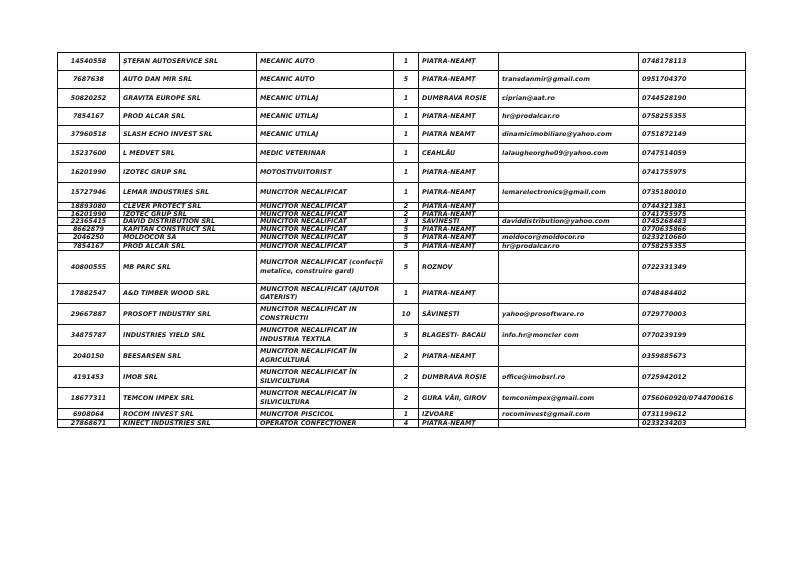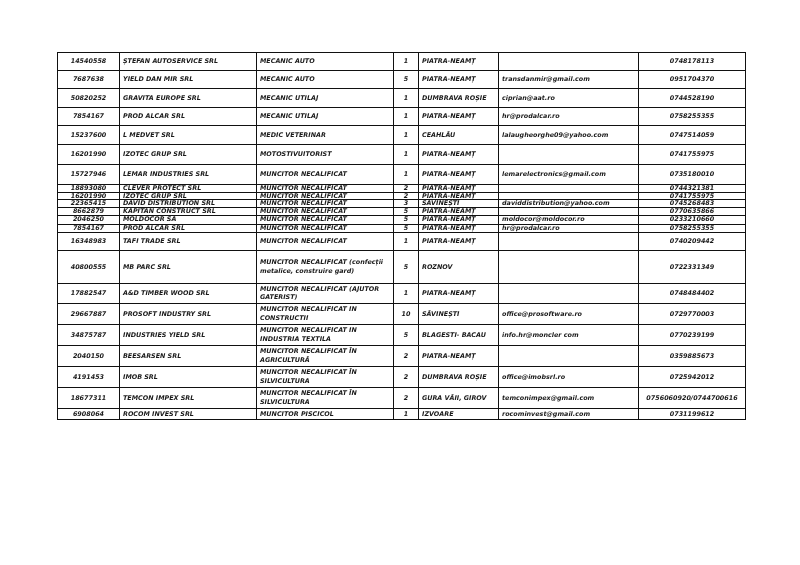--- a/index.html
+++ b/index.html
@@ -13,21 +13,21 @@
   }
   table.jobs td {
     border: 1.5px solid #111;
     font-size: 6.4px; font-weight: bold; font-style: italic;
     color: #1a1a1a; padding: 0 3px; line-height: 8.5px;
     overflow: hidden; white-space: nowrap;
   }
   table.jobs td.wrap { white-space: normal; }
   td.c-cui { text-align: center; }
   td.c-count { text-align: center; }
-  td.c-phone { text-align: center; }
+  td.c-phone { text-align: left; }
   td.c-email { font-weight: normal; font-style: italic; font-size: 6.6px; }
   td.c-phone.wrap { white-space: normal; word-break: break-all; font-style: italic; }
   tr.h-18 td { height: 17px; }
   tr.h-19 td { height: 18px; }
   tr.h-20 td { height: 19px; }
   tr.h-7 td { height: 6.5px; line-height: 6.5px; }
   tr.h-8 td { height: 7.2px; line-height: 7px; }
   tr.h-11 td { height: 10px; line-height: 8px; }
   tr.h-21 td { height: 20px; }
   tr.h-33 td { height: 32px; }
@@ -52,21 +52,21 @@
     <td class="c-cui">14540558</td>
     <td class="c-company">ȘTEFAN AUTOSERVICE SRL</td>
     <td class="c-occ wrap">MECANIC AUTO</td>
     <td class="c-count">1</td>
     <td class="c-loc">PIATRA-NEAMȚ</td>
     <td class="c-email"></td>
     <td class="c-phone">0748178113</td>
   </tr>
         <tr class="h-18">
     <td class="c-cui">7687638</td>
-    <td class="c-company">YIELD DAN MIR SRL</td>
+    <td class="c-company">AUTO DAN MIR SRL</td>
     <td class="c-occ wrap">MECANIC AUTO</td>
     <td class="c-count">5</td>
     <td class="c-loc">PIATRA-NEAMȚ</td>
     <td class="c-email">transdanmir@gmail.com</td>
     <td class="c-phone">0951704370</td>
   </tr>
         <tr class="h-19">
     <td class="c-cui">50820252</td>
     <td class="c-company">GRAVITA EUROPE SRL</td>
     <td class="c-occ wrap">MECANIC UTILAJ</td>
@@ -77,20 +77,29 @@
   </tr>
         <tr class="h-18">
     <td class="c-cui">7854167</td>
     <td class="c-company">PROD ALCAR SRL</td>
     <td class="c-occ wrap">MECANIC UTILAJ</td>
     <td class="c-count">1</td>
     <td class="c-loc">PIATRA-NEAMȚ</td>
     <td class="c-email">hr@prodalcar.ro</td>
     <td class="c-phone">0758255355</td>
   </tr>
+        <tr class="h-18">
+    <td class="c-cui">37960518</td>
+    <td class="c-company">SLASH ECHO INVEST SRL</td>
+    <td class="c-occ wrap">MECANIC UTILAJ</td>
+    <td class="c-count">1</td>
+    <td class="c-loc">PIATRA NEAMT</td>
+    <td class="c-email">dinamicimobiliare@yahoo.com</td>
+    <td class="c-phone">0751872149</td>
+  </tr>
         <tr class="h-19">
     <td class="c-cui">15237600</td>
     <td class="c-company">L MEDVET SRL</td>
     <td class="c-occ wrap">MEDIC VETERINAR</td>
     <td class="c-count">1</td>
     <td class="c-loc">CEAHLĂU</td>
     <td class="c-email">lalaugheorghe09@yahoo.com</td>
     <td class="c-phone">0747514059</td>
   </tr>
         <tr class="h-20">
@@ -157,29 +166,20 @@
     <td class="c-phone">0233210660</td>
   </tr>
         <tr class="h-8">
     <td class="c-cui">7854167</td>
     <td class="c-company">PROD ALCAR SRL</td>
     <td class="c-occ wrap">MUNCITOR NECALIFICAT</td>
     <td class="c-count">5</td>
     <td class="c-loc">PIATRA-NEAMȚ</td>
     <td class="c-email">hr@prodalcar.ro</td>
     <td class="c-phone">0758255355</td>
-  </tr>
-        <tr class="h-18">
-    <td class="c-cui">16348983</td>
-    <td class="c-company">TAFI TRADE SRL</td>
-    <td class="c-occ wrap">MUNCITOR NECALIFICAT</td>
-    <td class="c-count">1</td>
-    <td class="c-loc">PIATRA-NEAMȚ</td>
-    <td class="c-email"></td>
-    <td class="c-phone">0740209442</td>
   </tr>
         <tr class="h-33">
     <td class="c-cui">40800555</td>
     <td class="c-company">MB PARC SRL</td>
     <td class="c-occ wrap">MUNCITOR NECALIFICAT  (confecții metalice, construire gard)</td>
     <td class="c-count">5</td>
     <td class="c-loc">ROZNOV</td>
     <td class="c-email"></td>
     <td class="c-phone">0722331349</td>
   </tr>
@@ -191,21 +191,21 @@
     <td class="c-loc">PIATRA-NEAMȚ</td>
     <td class="c-email"></td>
     <td class="c-phone">0748484402</td>
   </tr>
         <tr class="h-21">
     <td class="c-cui">29667887</td>
     <td class="c-company">PROSOFT INDUSTRY SRL</td>
     <td class="c-occ wrap">MUNCITOR NECALIFICAT IN CONSTRUCTII</td>
     <td class="c-count">10</td>
     <td class="c-loc">SĂVINEȘTI</td>
-    <td class="c-email">office@prosoftware.ro</td>
+    <td class="c-email">yahoo@prosoftware.ro</td>
     <td class="c-phone">0729770003</td>
   </tr>
         <tr class="h-21">
     <td class="c-cui">34875787</td>
     <td class="c-company">INDUSTRIES YIELD SRL</td>
     <td class="c-occ wrap">MUNCITOR NECALIFICAT IN INDUSTRIA TEXTILA</td>
     <td class="c-count">5</td>
     <td class="c-loc">BLAGESTI- BACAU</td>
     <td class="c-email">info.hr@moncler com</td>
     <td class="c-phone">0770239199</td>
@@ -238,16 +238,25 @@
     <td class="c-phone wrap">0756060920/0744700616</td>
   </tr>
         <tr class="h-11">
     <td class="c-cui">6908064</td>
     <td class="c-company">ROCOM INVEST SRL</td>
     <td class="c-occ wrap">MUNCITOR PISCICOL</td>
     <td class="c-count">1</td>
     <td class="c-loc">IZVOARE</td>
     <td class="c-email">rocominvest@gmail.com</td>
     <td class="c-phone">0731199612</td>
+  </tr>
+        <tr class="h-8">
+    <td class="c-cui">27868671</td>
+    <td class="c-company">KINECT INDUSTRIES SRL</td>
+    <td class="c-occ wrap">OPERATOR CONFECȚIONER</td>
+    <td class="c-count">4</td>
+    <td class="c-loc">PIATRA-NEAMȚ</td>
+    <td class="c-email"></td>
+    <td class="c-phone">0233234203</td>
   </tr>
       </tbody>
   </table>
 </div>
 
 </body></html>

